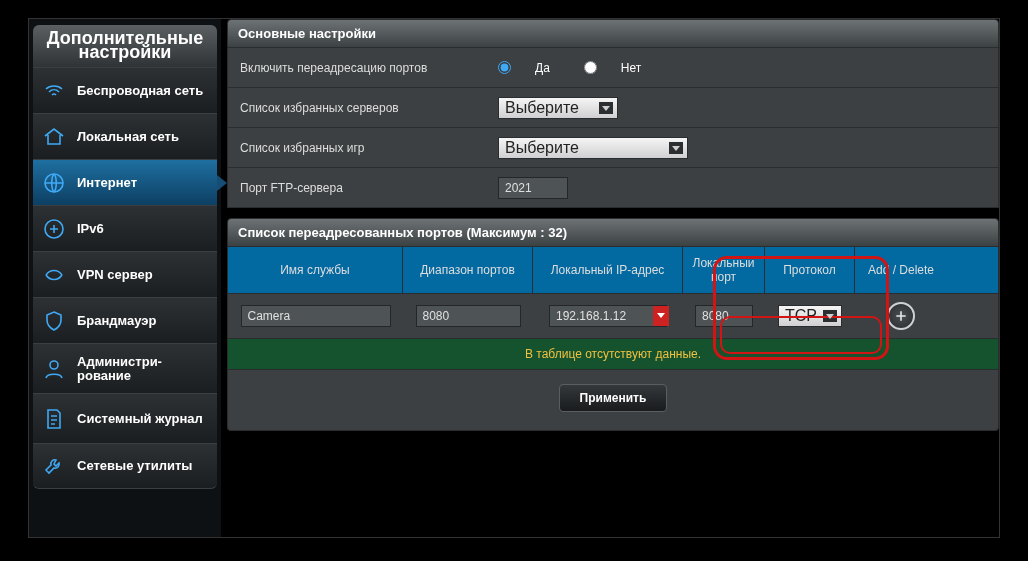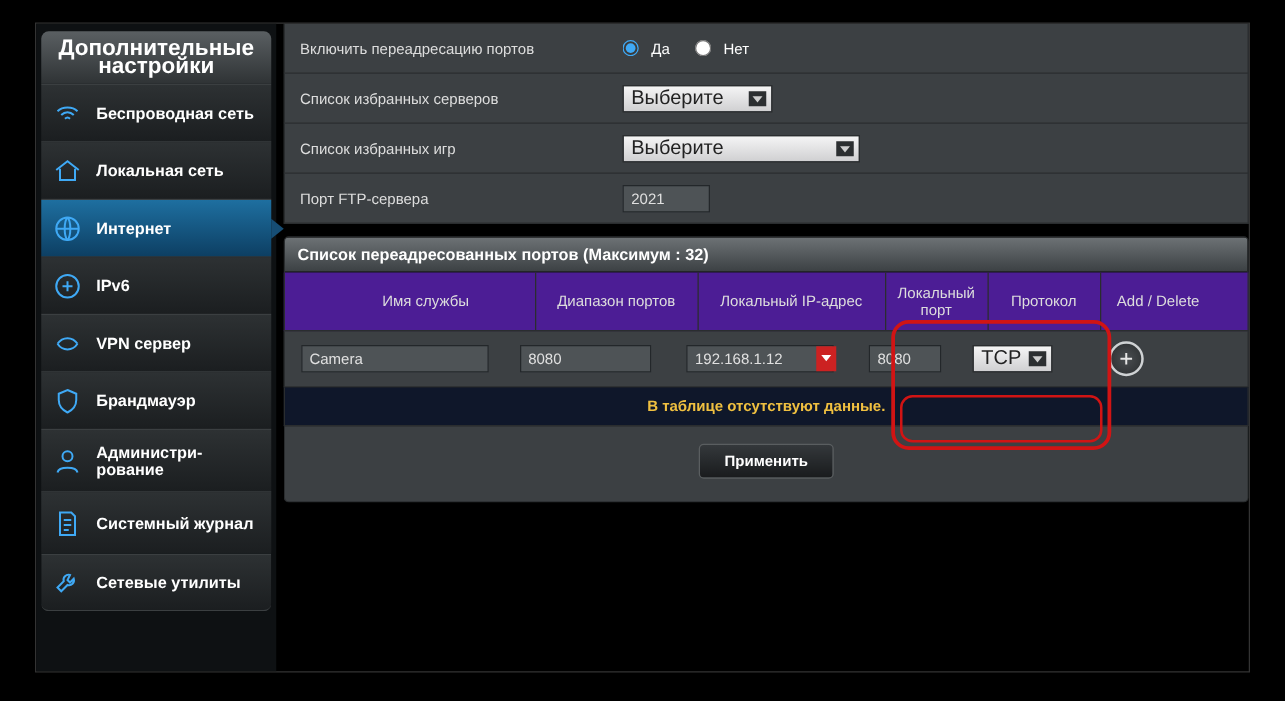--- a/index.html
+++ b/index.html
@@ -75,21 +75,21 @@
     padding:6px 10px;
     border-radius:4px 4px 0 0;
   }
   .form-row {
     display:flex; align-items:center;
     border:1px solid #2a2d2f; border-top:none;
     background:#3c4043;
     height:40px;
   }
   .form-row .rlabel { width:270px; padding:0 12px; color:#ddd; }
-  .radio-wrap { display:flex; align-items:center; gap:10px; }
+  .radio-wrap { display:flex; align-items:center; gap:24px; }
   .radio-wrap label { color:#fff; font-size:12px; margin-right:10px; }
   input[type=radio]{ accent-color:#3fa9f5; }
   .sel {
     background:linear-gradient(#f5f5f5,#d0d0d2);
     border:1px solid #2a2d2f;
     color:#222; height:22px; font-size:16px;
     padding:0 24px 0 6px;
     position:relative;
     display:inline-flex; align-items:center;
     cursor:pointer;
@@ -112,22 +112,21 @@
     background:#4e5356;
     border:1px solid #23272a;
     color:#e0e0e0;
     height:22px; padding:0 6px; font-size:12px;
   }
 
   
   .pt-head {
     display:flex;
     border:1px solid #2a2d2f; border-top:none;
-    background:#4c1d95;
-    justify-content:center;
+    background:#0369a1;
   }
   .pt-head .col {
     flex:1; text-align:center; padding:8px 4px;
     border-right:1px solid #2a2d2f; color:#ddd;
     display:flex; align-items:center; justify-content:center;
     min-height:46px;
   }
   .pt-head .col:last-child{border-right:none;}
   .pt-row {
     display:flex; 
@@ -142,22 +141,22 @@
   }
   .col.svc  { flex:0 0 175px; }
   .col.rng  { flex:0 0 130px; }
   .col.ip   { flex:0 0 150px; }
   .col.lp   { flex:0 0 82px; }
   .col.proto{ flex:0 0 90px; }
   .col.ad   { flex:0 0 92px; }
 
   .empty-msg {
     border:1px solid #2a2d2f; border-top:none;
-    background:#0f172a; text-align:center;
-    color:#f0c040; font-weight:bold;
+    background:#14532d; text-align:center;
+    color:#f0c040; font-weight:normal;
     padding:8px 0; font-size:12px;
   }
   .apply-wrap {
     border:1px solid #2a2d2f; border-top:none;
     background:#3c4043; text-align:center;
     padding:14px 0 18px;
     border-radius:0 0 4px 4px;
   }
   .apply-btn {
     display:inline-block;
@@ -286,20 +285,21 @@
       <span class="ico">
           <svg viewBox="0 0 24 24" width="24" height="24">
             <path d="M14 6a4 4 0 00-5 5l-5 5 3 3 5-5a4 4 0 005-5l-3 3-2-2z"></path>
           </svg>
         </span>
       <span class="lbl">Сетевые утилиты</span>
     </div>
   </div>
 
   <div class="main">
+    <div class="section-hd">Основные настройки</div>
 
     <div class="form-row">
       <div class="rlabel">Включить переадресацию портов</div>
       <div class="radio-wrap">
         <input type="radio" checked="" style="">
         <label>Да</label>
         <input type="radio" style="">
         <label>Нет</label>
       </div>
     </div>

